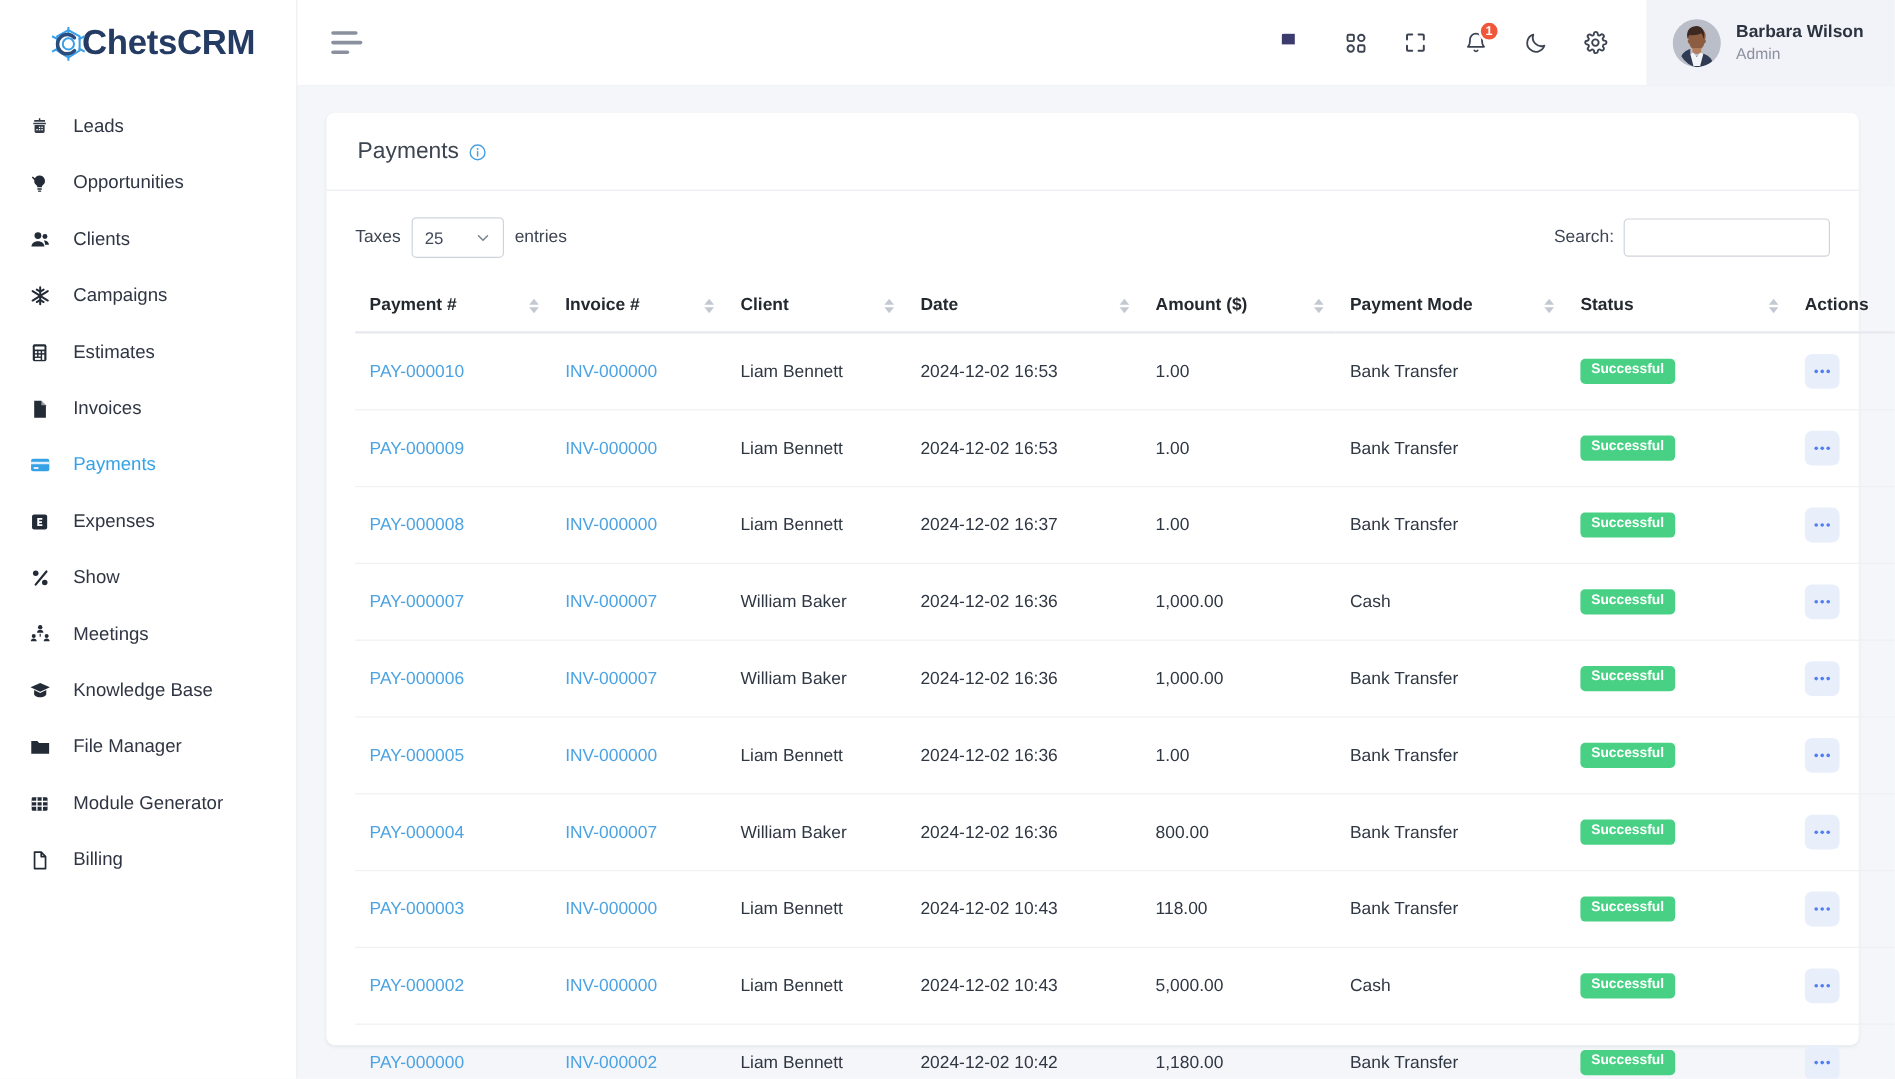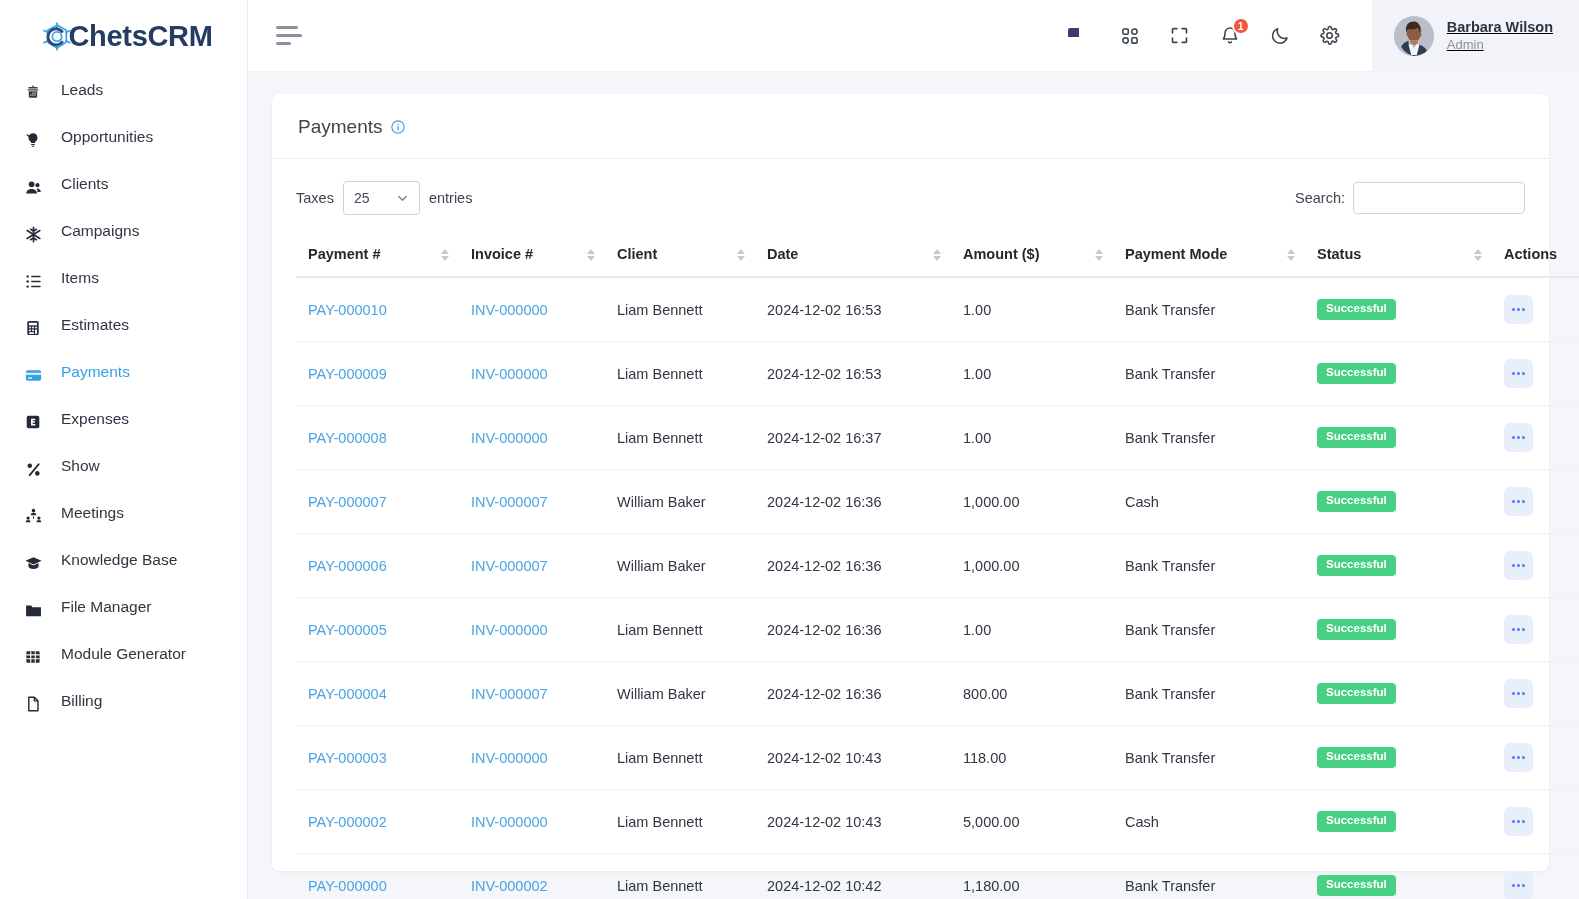--- a/index.html
+++ b/index.html
@@ -23,21 +23,21 @@
     justify-content: center; padding-left: 6px;
   }
   .brand-logo { display: flex; align-items: center; gap: 0px; }
   .brand-mark { width: 34px; height: 34px; margin-right: -6px; position: relative; top: 1px; }
   .brand-text {
     font-size: 29px; font-weight: 600; color: #243c63;
     letter-spacing: -0.3px; font-family: "Liberation Sans", sans-serif;
   }
   .nav { padding-top: 10px; display: flex; flex-direction: column; }
   .nav-item {
-    display: flex; align-items: flex-start; gap: 17px;
+    display: flex; align-items: center; gap: 17px;
     height: 47px; padding: 0 0 0 22px;
     color: #2f3542; font-size: 15.5px;
     cursor: pointer; text-decoration: none;
   }
   .nav-item .ico {
     width: 22px; height: 22px; display: flex;
     align-items: center; justify-content: center; color: #222b36;
     flex: 0 0 22px;
   }
   .nav-item.active { color: #35a2e8; }
@@ -88,21 +88,21 @@
   .profile {
     display: flex; align-items: center; gap: 13px;
     height: 72px; padding: 0 26px 0 22px;
     background: #f2f3f8; cursor: pointer; min-width: 176px;
   }
   .avatar {
     width: 40px; height: 40px; border-radius: 50%;
     overflow: hidden; background: #c9ccd4; flex: 0 0 40px;
     position: relative;
   }
-  .profile-meta { display: flex; flex-direction: column; gap: 2px; text-decoration: underline; }
+  .profile-meta { display: flex; flex-direction: column; gap: 2px; }
   .profile-name { font-size: 14.5px; color: #2b3340; font-weight: 600; }
   .profile-role { font-size: 13px; color: #8a909e; }
 
   
   .content { flex: 1; padding: 22px 30px 28px 24px; overflow: hidden; }
   .card {
     background: #fff; border-radius: 7px;
     box-shadow: 0 1px 3px rgba(30,40,60,.07);
     display: flex; flex-direction: column; height: 100%;
   }
@@ -247,51 +247,47 @@
       <a class="nav-item">
         <span class="ico">
           <svg viewBox="0 0 24 24" width="19" height="19" stroke="currentColor" stroke-width="2.1" stroke-linecap="round" fill="none">
             <path d="M12 3v18M4 7l16 10M20 7 4 17"></path>
             <path d="M8.4 5.4 12 7.6l3.6-2.2M8.4 18.6 12 16.4l3.6 2.2"></path>
           </svg>
         </span>
         <span class="nav-label">Campaigns</span>
       </a>
 
-      <a class="nav-item">
-        <span class="ico">
-          <svg viewBox="0 0 24 24" width="19" height="19" fill="currentColor">
-            <rect x="9" y="4.6" width="12" height="2" rx=".8"></rect>
-            <rect x="9" y="11" width="12" height="2" rx=".8"></rect>
-            <rect x="9" y="17.4" width="12" height="2" rx=".8"></rect>
-            <circle cx="4.6" cy="5.6" r="1.5"></circle>
-              <circle cx="4.6" cy="12" r="1.5"></circle>
-              <circle cx="4.6" cy="18.4" r="1.5"></circle>
-          </svg>
-        </span>
-        <span class="nav-label">Items</span>
-      </a>
 
       <a class="nav-item">
         <span class="ico">
           <svg viewBox="0 0 24 24" width="18" height="18" fill="currentColor">
             <rect x="4.4" y="2.6" width="15.2" height="18.8" rx="2"></rect>
             <rect x="6.6" y="5" width="10.8" height="3.4" fill="#fff"></rect>
             <rect x="6.8" y="10.2" width="2.4" height="2.2" fill="#fff"></rect>
               <rect x="10.8" y="10.2" width="2.4" height="2.2" fill="#fff"></rect>
             <rect x="14.8" y="10.2" width="2.4" height="2.2" fill="#fff"></rect>
               <rect x="6.8" y="14" width="2.4" height="2.2" fill="#fff"></rect>
             <rect x="10.8" y="14" width="2.4" height="2.2" fill="#fff"></rect>
               <rect x="14.8" y="14" width="2.4" height="5.9" fill="#fff"></rect>
             <rect x="6.8" y="17.7" width="6.4" height="2.2" fill="#fff"></rect>
           </svg>
         </span>
         <span class="nav-label">Estimates</span>
       </a>
 
+      <a class="nav-item">
+        <span class="ico">
+          <svg viewBox="0 0 24 24" width="18" height="18" fill="currentColor">
+            <path d="M6 2.6h8l5 5v13.8H6z"></path>
+            <path d="M14 2.6v5h5z" fill="#fff" opacity=".55"></path>
+          </svg>
+        </span>
+        <span class="nav-label">Invoices</span>
+      </a>
 
       <a class="nav-item active">
         <span class="ico">
           <svg viewBox="0 0 24 24" width="19" height="19" fill="currentColor">
             <rect x="2.4" y="5.4" width="19.2" height="13.2" rx="2.2"></rect>
             <rect x="2.4" y="8.6" width="19.2" height="2.6" fill="#fff" opacity=".85"></rect>
             <rect x="5" y="14.2" width="5.4" height="1.9" rx=".9" fill="#fff" opacity=".85"></rect>
           </svg>
         </span>
         <span class="nav-label">Payments</span>

